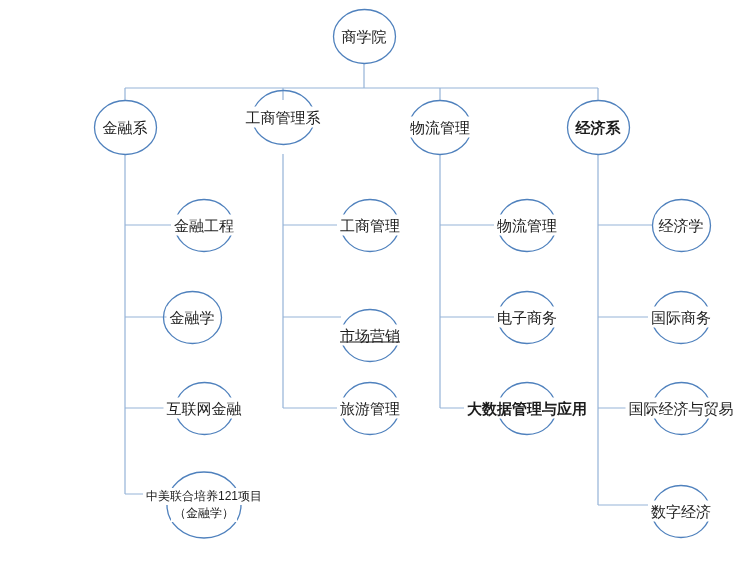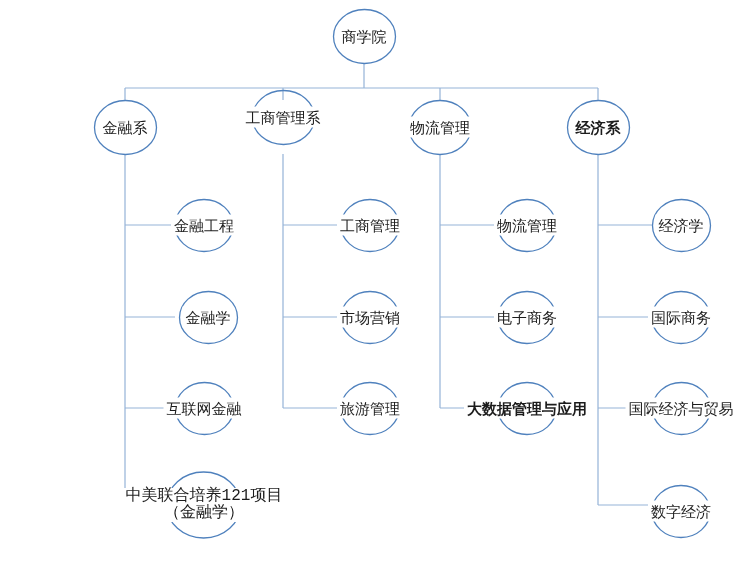--- a/index.html
+++ b/index.html
@@ -52,23 +52,22 @@
     position: relative;
     background: #ffffff;
     padding: 0 3px;
     font-size: 15px;
     line-height: 21px;
     white-space: nowrap;
     z-index: 2;
     text-align: center;
   }
   .label.small {
-    font-size: 16px;
+    font-size: 12px;
     line-height: 17px;
-    font-family: Liberation Mono, monospace;
   }
 </style>
 </head>
 <body>
 
 <div class="canvas">
 
   <svg class="connectors" width="750" height="567" viewBox="0 0 750 567">
     <path d="M364 63 V88
              M125 88 H598
@@ -114,21 +113,21 @@
       </svg>
     <span class="label">经济系</span>
   </div>
 
   <div class="node" style="left:204px; top:225px;">
     <svg class="oval" width="60" height="54" viewBox="0 0 60 54">
         <ellipse cx="30" cy="27" rx="29" ry="26"></ellipse>
       </svg>
     <span class="label">金融工程</span>
   </div>
-  <div class="node" style="left:208px; top:317px;">
+  <div class="node" style="left:192px; top:317px;">
     <svg class="oval" width="60" height="54" viewBox="0 0 60 54">
         <ellipse cx="30" cy="27" rx="29" ry="26"></ellipse>
       </svg>
     <span class="label">金融学</span>
   </div>
   <div class="node" style="left:204px; top:408px;">
     <svg class="oval" width="60" height="54" viewBox="0 0 60 54">
         <ellipse cx="30" cy="27" rx="29" ry="26"></ellipse>
       </svg>
     <span class="label">互联网金融</span>
@@ -140,21 +139,21 @@
     <span class="label small">中美联合培养121项目</span>
     <span class="label small">（金融学）</span>
   </div>
 
   <div class="node" style="left:370px; top:225px;">
     <svg class="oval" width="60" height="54" viewBox="0 0 60 54">
         <ellipse cx="30" cy="27" rx="29" ry="26"></ellipse>
       </svg>
     <span class="label">工商管理</span>
   </div>
-  <div class="node" style="left:370px; top:317px;">
+  <div class="node" style="left:370px; top:335px;text-decoration:underline;">
     <svg class="oval" width="60" height="54" viewBox="0 0 60 54">
         <ellipse cx="30" cy="27" rx="29" ry="26"></ellipse>
       </svg>
     <span class="label">市场营销</span>
   </div>
   <div class="node" style="left:370px; top:408px;">
     <svg class="oval" width="60" height="54" viewBox="0 0 60 54">
         <ellipse cx="30" cy="27" rx="29" ry="26"></ellipse>
       </svg>
     <span class="label">旅游管理</span>

